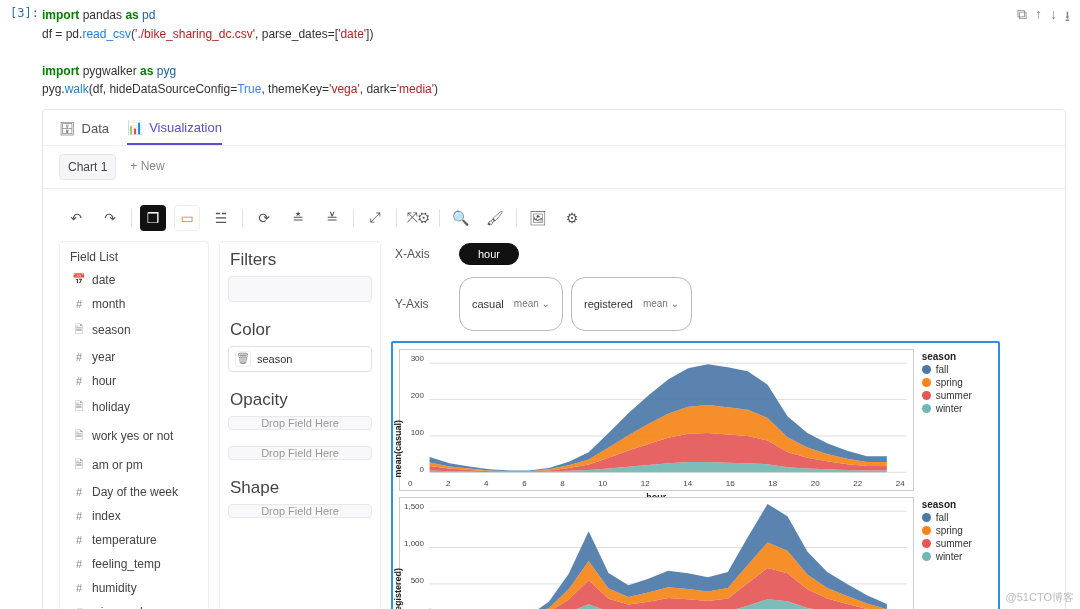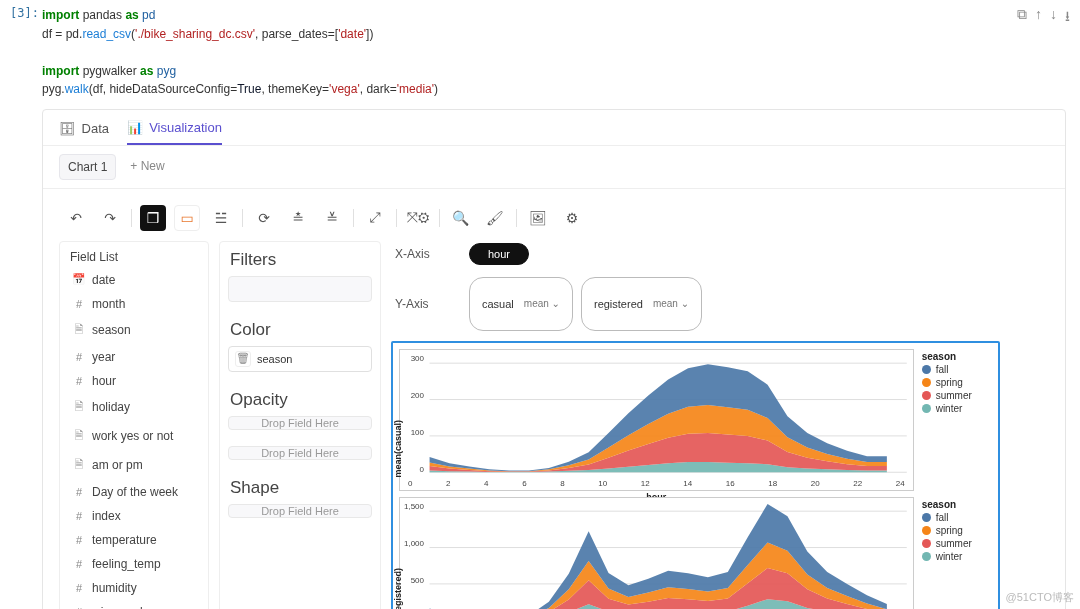--- a/index.html
+++ b/index.html
@@ -1,20 +1,20 @@
 <!DOCTYPE html>
 <html><head>
 <meta charset="utf-8">
 <style>
 * { box-sizing:border-box; margin:0; padding:0; font-family:-apple-system,BlinkMacSystemFont,'Segoe UI',sans-serif; }
 body { background:#fff; color:#333; font-size:12px; width:1080px; }
 .cell { display:flex; padding:6px 10px 0 10px; }
 .prompt { color:#3070a0; font-family:Menlo,monospace; font-size:12px; width:32px; text-align:right; padding-right:8px; flex-shrink:0; }
 .code { font-family:Menlo,Consolas,monospace; font-size:12px; line-height:1.55; flex:1; }
-.kw{color:#008000;font-weight:bold;} .nm{color:#2060a0;} .st{color:#b22222;} .fn{color:#1c7ed6;} .bl{color:#0f172a;}
+.kw{color:#008000;font-weight:bold;} .nm{color:#2060a0;} .st{color:#b22222;} .fn{color:#1c7ed6;} .bl{color:#3b82f6;}
 .cell-actions{display:flex;gap:8px;color:#888;font-size:14px;align-items:flex-start;}
 .cell-actions span{cursor:pointer;}
 .output{border:1px solid #e5e5e5;border-radius:4px;margin:10px 14px 10px 42px;background:#fff;}
 .tabbar{display:flex;gap:18px;padding:10px 16px 0 16px;border-bottom:1px solid #eee;}
 .tab{display:flex;align-items:center;gap:6px;padding-bottom:8px;color:#555;font-size:13px;cursor:pointer;}
 .tab.active{color:#5a4fcf;border-bottom:2px solid #5a4fcf;}
 .charttabs{display:flex;gap:6px;padding:8px 16px;border-bottom:1px solid #eee;}
 .charttab{background:#f6f6f8;border:1px solid #e6e6eb;border-radius:4px;padding:5px 8px;font-size:12px;color:#444;}
 .charttab.new{background:transparent;border:none;color:#888;}
 .workspace{display:flex;gap:10px;padding:10px 16px 16px 16px;}
@@ -29,21 +29,21 @@
 .panel-title{padding:8px 10px 4px 10px;color:#444;font-size:12px;}
 .flist{padding:0 6px 8px 6px;}
 .fitem{display:flex;align-items:center;gap:6px;padding:5px 6px;border-radius:3px;cursor:grab;color:#444;}
 .ficon{width:14px;text-align:center;color:#888;font-size:11px;}
 .shelf{padding:6px 8px 10px 8px;}
 .shelf-title{color:#444;font-size:17px;padding:2px 2px 6px 2px;}
 .dropzone{border:1px solid #e8e8e8;background:#f8f8fa;border-radius:4px;color:#999;font-size:11px;text-align:center;padding:0 0;}
 .chip{display:flex;align-items:center;gap:6px;border:1px solid #e0e0e0;background:#fff;border-radius:4px;padding:4px 6px;font-size:11px;}
 .chip .del{color:#888;border:1px solid #eee;border-radius:3px;width:16px;height:16px;display:flex;align-items:center;justify-content:center;}
 .main{flex:1;display:flex;flex-direction:column;}
-.axisrow{display:flex;align-items:center;gap:18px;padding:2px 0 10px 4px;}
+.axisrow{display:flex;align-items:center;gap:8px;padding:2px 0 10px 4px;}
 .axislbl{width:56px;color:#555;font-size:12px;}
 .pill{border:1px solid #bbb;border-radius:14px;padding:20px 12px;font-size:11px;display:inline-flex;align-items:center;gap:10px;}
 .pill.dark{background:#111;color:#fff;border-color:#111;padding:4px 18px;}
 .pill .agg{color:#777;font-size:10px;}
 .chartbox{border:2px solid #2f8fe0;border-radius:2px;padding:6px 6px 6px 6px;display:flex;flex-direction:column;gap:6px;}
 .chartrow{display:flex;gap:8px;}
 .plot{position:relative;flex:1;height:142px;border:1px solid #ccc;background:#fff;}
 .legend{width:70px;padding-top:2px;}
 .legend-title{font-weight:bold;font-size:10px;color:#222;}
 .legend-item{display:flex;align-items:center;gap:5px;font-size:10px;color:#333;padding-top:2px;}

